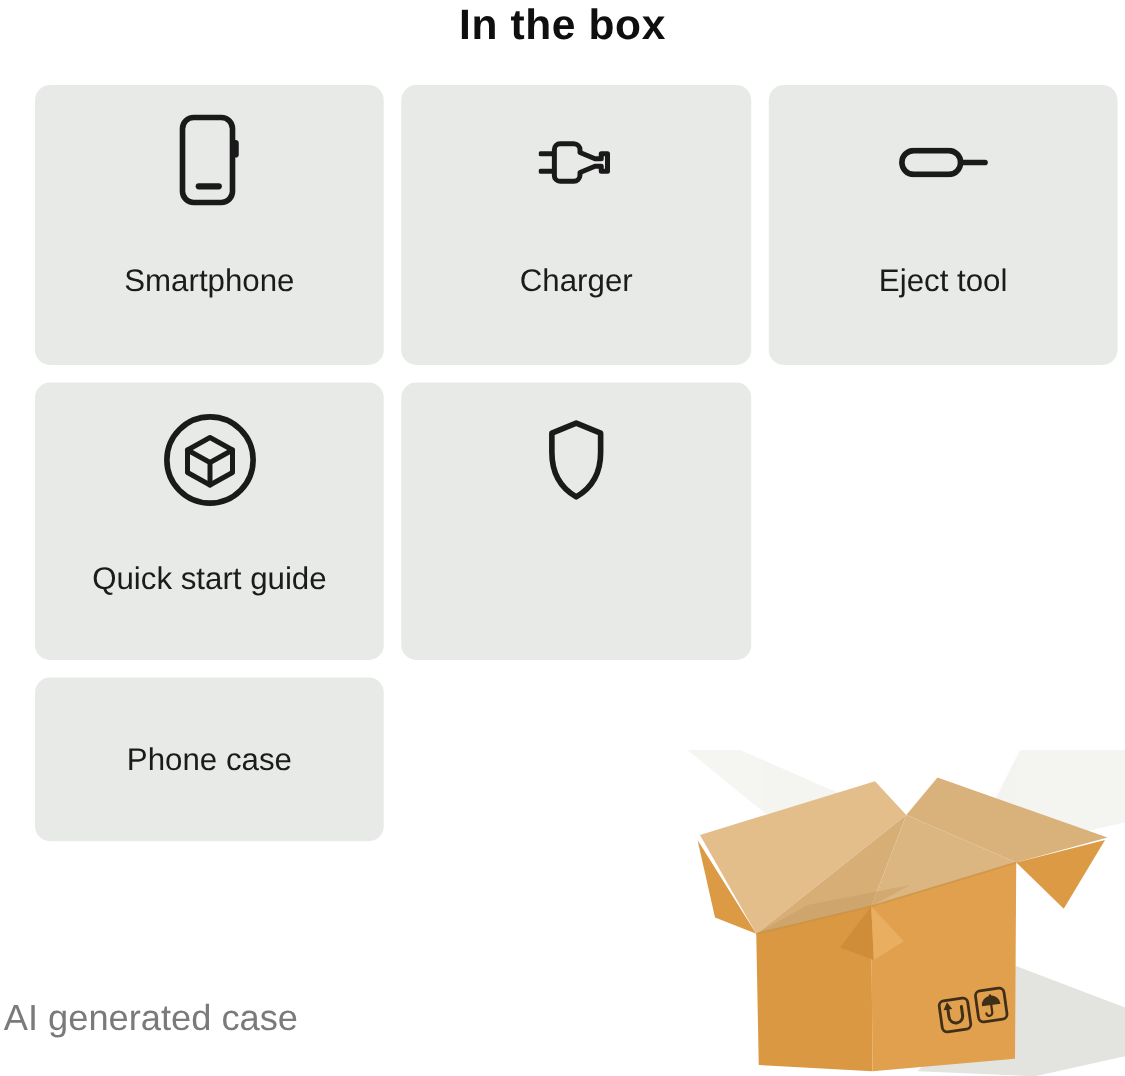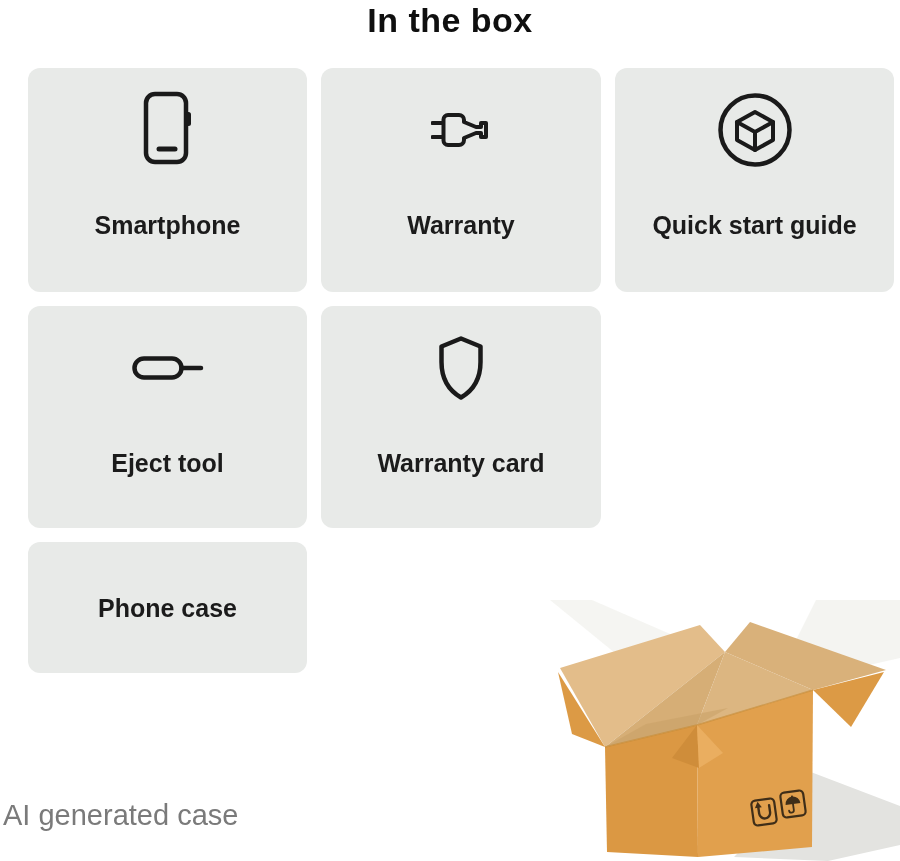--- a/index.html
+++ b/index.html
@@ -12,21 +12,20 @@
     height:80px;display:flex;justify-content:center;align-items:flex-start;
     font-size:34px;line-height:40px;font-weight:700;color:#0f0f0f;
     letter-spacing:0.5px;
   }
   .grid{
     position:absolute;left:28px;top:68px;width:714px;
     display:grid;
     grid-template-columns:279px 280px 279px;
     grid-template-rows:224px 222px 131px;
     gap:14px;
-    font-weight:bold;
   }
   .card{
     background:#e8eae8;border-radius:12px;
     display:flex;flex-direction:column;align-items:center;
   }
   .icon-box{
     height:124px;display:flex;align-items:center;justify-content:center;
   }
   .card-label{
     margin-top:18px;font-size:25px;line-height:30px;color:#1b1b1b;
@@ -66,52 +65,51 @@
   </div>
 
   <div class="card">
     <div class="icon-box">
       <svg class="icon" width="60" height="36" viewBox="0 0 60 36">
         <line class="st" x1="1.5" y1="11" x2="12" y2="11" style="stroke-width:4"></line>
         <line class="st" x1="1.5" y1="25" x2="12" y2="25" style="stroke-width:4"></line>
         <path class="st" style="stroke-width:4" d="M17 3 H28 A5 5 0 0 1 33 8 V10 L45 15 H50 V11 H55 V25 H50 V21 H45 L33 26 V28 A5 5 0 0 1 28 33 H17 A4.5 4.5 0 0 1 12.5 28.5 V7.5 A4.5 4.5 0 0 1 17 3 Z"></path>
       </svg>
     </div>
-    <div class="card-label">Warranty</div>
+    <div class="card-label">Charger</div>
   </div>
 
+
+  <div class="card">
+    <div class="icon-box">
+      <svg class="icon" width="72" height="24" viewBox="0 0 72 24">
+        <rect class="st" x="2.5" y="2.5" width="47" height="19" rx="9.5"></rect>
+        <line class="st" x1="49.5" y1="12" x2="69" y2="12"></line>
+      </svg>
+    </div>
+    <div class="card-label">Eject tool</div>
+  </div>
 
   <div class="card">
     <div class="icon-box">
       <svg class="icon" width="78" height="78" viewBox="0 0 78 78">
         <circle class="st" cx="39" cy="39" r="34.5"></circle>
         <path class="st" style="stroke-width:4" d="M39 21 L57 31 V49 L39 59 L21 49 V31 Z"></path>
         <path class="st" style="stroke-width:4" d="M21 31 L39 41 L57 31 M39 41 V59"></path>
       </svg>
     </div>
     <div class="card-label">Quick start guide</div>
   </div>
 
   <div class="card">
     <div class="icon-box">
-      <svg class="icon" width="72" height="24" viewBox="0 0 72 24">
-        <rect class="st" x="2.5" y="2.5" width="47" height="19" rx="9.5"></rect>
-        <line class="st" x1="49.5" y1="12" x2="69" y2="12"></line>
-      </svg>
-    </div>
-    <div class="card-label">Eject tool</div>
-  </div>
-
-  <div class="card">
-    <div class="icon-box">
       <svg class="icon" width="54" height="66" viewBox="0 0 54 66">
         <path class="st" d="M27 3.5 L46.5 11.5 V27 C46.5 43.5 40 55 27 62.5 C14 55 7.5 43.5 7.5 27 V11.5 Z"></path>
       </svg>
     </div>
-    <div class="card-label">Warranty card</div>
   </div>
 
   <div class="card card--short">
     <div class="card-label">Phone case</div>
   </div>
 
 </div>
 
 <svg class="box-illustration" viewBox="0 0 350 261" width="350" height="261">
 

